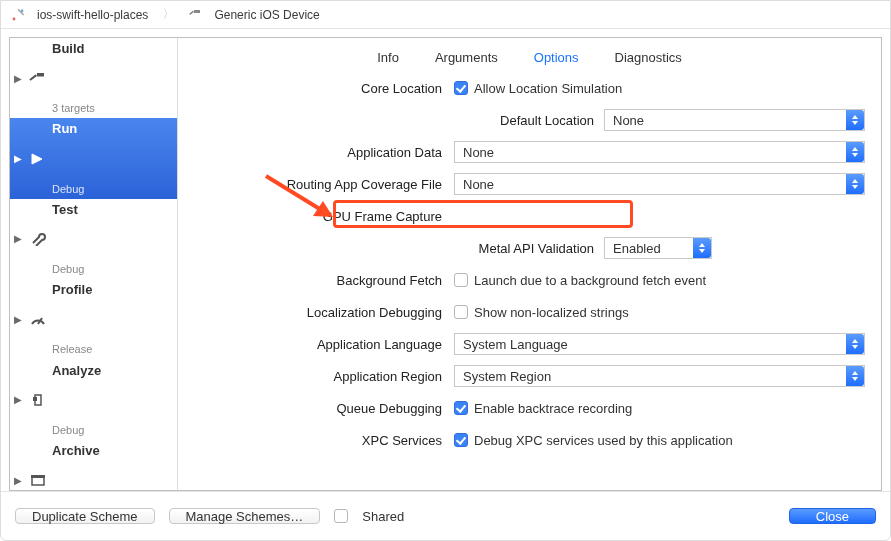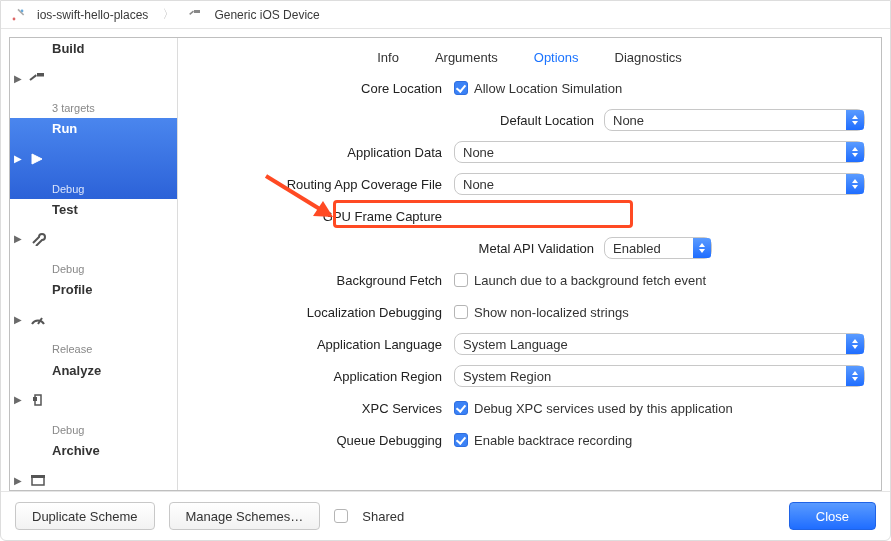--- a/index.html
+++ b/index.html
@@ -31,41 +31,41 @@
   .tabs { display: flex; justify-content: center; gap: 36px; padding: 4px 0 10px 0; font-size: 13px; }
   .tab { color: #333; cursor: default; }
   .tab.active { color: #1a73ff; }
 
   .form { display: flex; flex-direction: column; gap: 6px; }
   .row { display: flex; align-items: center; min-height: 26px; }
   .label { width: 260px; text-align: right; padding-right: 12px; font-size: 13px; color: #222; }
   .sublabel { width: 150px; text-align: right; padding-right: 10px; font-size: 13px; color: #222; }
   .field { flex: 1; display: flex; align-items: center; gap: 6px; }
 
-  .select { position: relative; height: 22px; border: 1px solid #c8c8c8; border-radius: 8px; background: #fff; display: flex; align-items: center; padding: 0 22px 0 8px; font-size: 13px; color: #333; }
+  .select { position: relative; height: 22px; border: 1px solid #c8c8c8; border-radius: 0; background: #fff; display: flex; align-items: center; padding: 0 22px 0 8px; font-size: 13px; color: #333; }
   .select.full { flex: 1; }
   .select.med { width: 150px; }
   .select.sm  { width: 108px; }
   .select .arrows { position: absolute; right: 0; top: 0; bottom: 0; width: 18px; background: #3b82f6; background: linear-gradient(#5a9bff,#1f6dff); border-radius: 0 3px 3px 0; display:flex; flex-direction:column; align-items:center; justify-content:center; }
   .select .arrows::before { content:""; border-left:3px solid transparent; border-right:3px solid transparent; border-bottom:4px solid #fff; margin-bottom:1px;}
   .select .arrows::after  { content:""; border-left:3px solid transparent; border-right:3px solid transparent; border-top:4px solid #fff; margin-top:1px;}
 
   .checkbox { width: 14px; height: 14px; border: 1px solid #b5b5b5; border-radius: 3px; display:inline-flex; align-items:center; justify-content:center; background:#fff; }
   .checkbox.checked { background: #3b82f6; border-color:#2f6fe0; }
   .checkbox.checked::after { content:""; width:4px; height:7px; border:solid #fff; border-width:0 2px 2px 0; transform: rotate(40deg); margin-top:-2px;}
   .checklabel { font-size: 13px; color:#333; }
 
   
   .highlight { position: absolute; border: 3px solid #ff4a23; border-radius: 4px; pointer-events: none; }
   .arrow-ann { position: absolute; pointer-events:none; }
 
   
   .footer { height: 48px; display:flex; align-items:center; padding: 0 14px; gap: 14px; }
   .footer .spacer { flex: 1; }
-  .btn { height: 28px; padding: 0 16px; border: 1px solid #c8c8c8; border-radius: 4px; background: linear-gradient(#fff,#f2f2f2); font-size:13px; display:inline-flex; align-items:center; }
+  .btn { height: 16px; padding: 0 16px; border: 1px solid #c8c8c8; border-radius: 4px; background: linear-gradient(#fff,#f2f2f2); font-size:13px; display:inline-flex; align-items:center; }
   .btn.primary { background: linear-gradient(#5a9bff,#1f6dff); border-color:#1f63e6; color:#fff; padding: 0 26px; }
 </style>
 </head>
 <body>
 
 <div class="window">
 
   <div class="breadcrumb">
     <span class="bc-icon">
       <svg width="14" height="14" viewBox="0 0 14 14">
@@ -262,32 +262,32 @@
           <div class="label">Application Region</div>
           <div class="field">
             <div class="select full">
                   <span>System Region</span>
                   <span class="arrows"></span>
                 </div>
           </div>
         </div>
 
         <div class="row">
+          <div class="label">Queue Debugging</div>
+          <div class="field">
+            <span class="checkbox checked"></span>
+            <span class="checklabel">Enable backtrace recording</span>
+          </div>
+        </div>
+
+        <div class="row">
           <div class="label">XPC Services</div>
           <div class="field">
             <span class="checkbox checked"></span>
             <span class="checklabel">Debug XPC services used by this application</span>
-          </div>
-        </div>
-
-        <div class="row">
-          <div class="label">Queue Debugging</div>
-          <div class="field">
-            <span class="checkbox checked"></span>
-            <span class="checklabel">Enable backtrace recording</span>
           </div>
         </div>
 
       </div>
     </div>
 
     </div>
   </div>
 
   <div class="highlight" style="left:332px; top:199px; width:300px; height:28px;"></div>

